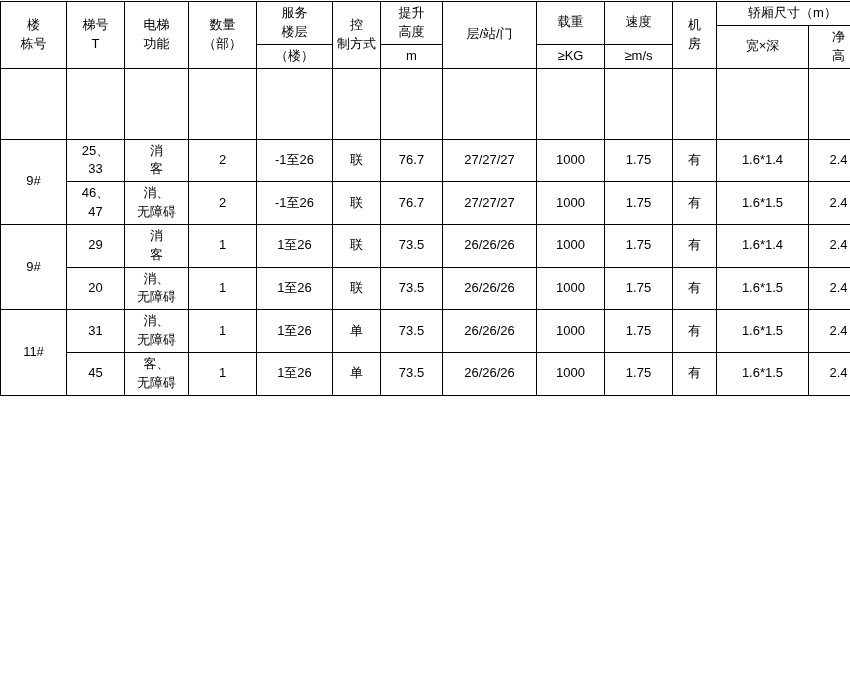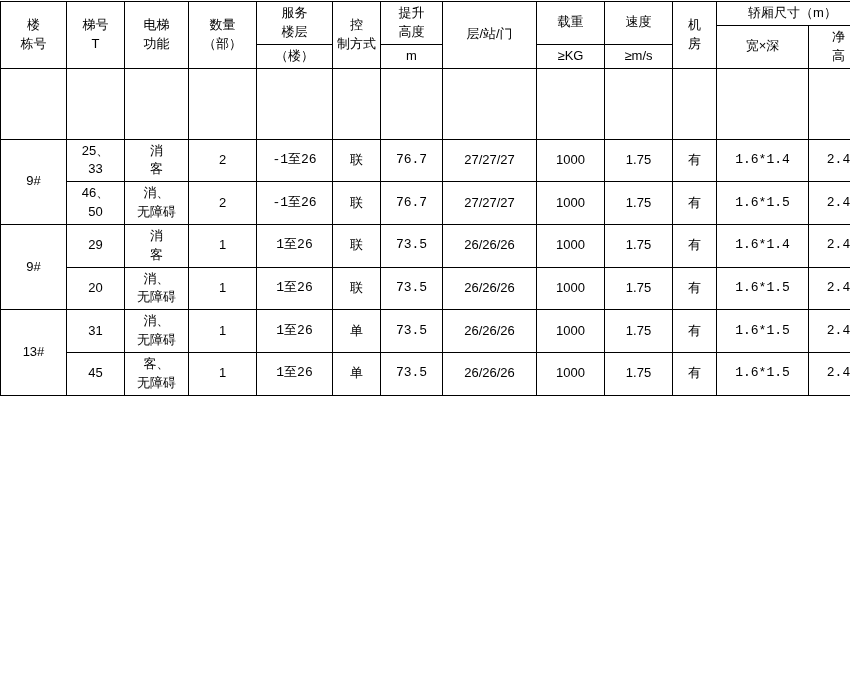--- a/index.html
+++ b/index.html
@@ -42,21 +42,20 @@
   }
   .hdr-sub {
     font-size: 12px;
   }
   .unit {
     font-size: 11px;
   }
   .right {
     text-align: right;
     padding-right: 6px;
-    font-family: Liberation Mono, monospace;
   }
   .bldg {
     font-size: 12.5px;
     text-align: center;
   }
   .blank-row td {
     height: 66px;
   }
   .two-line {
     display: block;
@@ -174,21 +173,21 @@
       <td>27/27/27</td>
       <td>1000</td>
       <td>1.75</td>
       <td>有</td>
       <td class="right">1.6*1.4</td>
       <td class="right">2.4</td>
     </tr>
     <tr>
       <td class="cell-pad">
         <span class="two-line">46、</span>
-        <span class="two-line">50</span>
+        <span class="two-line">47</span>
       </td>
       <td class="cell-pad">
         <span class="two-line">消、</span>
         <span class="two-line">无障碍</span>
       </td>
       <td>2</td>
       <td class="right">-1至26</td>
       <td>联</td>
       <td class="right">76.7</td>
       <td>27/27/27</td>
@@ -233,21 +232,21 @@
       <td class="right">73.5</td>
       <td>26/26/26</td>
       <td>1000</td>
       <td>1.75</td>
       <td>有</td>
       <td class="right">1.6*1.5</td>
       <td class="right">2.4</td>
     </tr>
 
     <tr>
-      <td rowspan="2" class="bldg">13#</td>
+      <td rowspan="2" class="bldg">11#</td>
       <td class="cell-pad">
         <span class="two-line">31</span>
       </td>
       <td class="cell-pad">
         <span class="two-line">消、</span>
         <span class="two-line">无障碍</span>
       </td>
       <td>1</td>
       <td class="right">1至26</td>
       <td>单</td>

